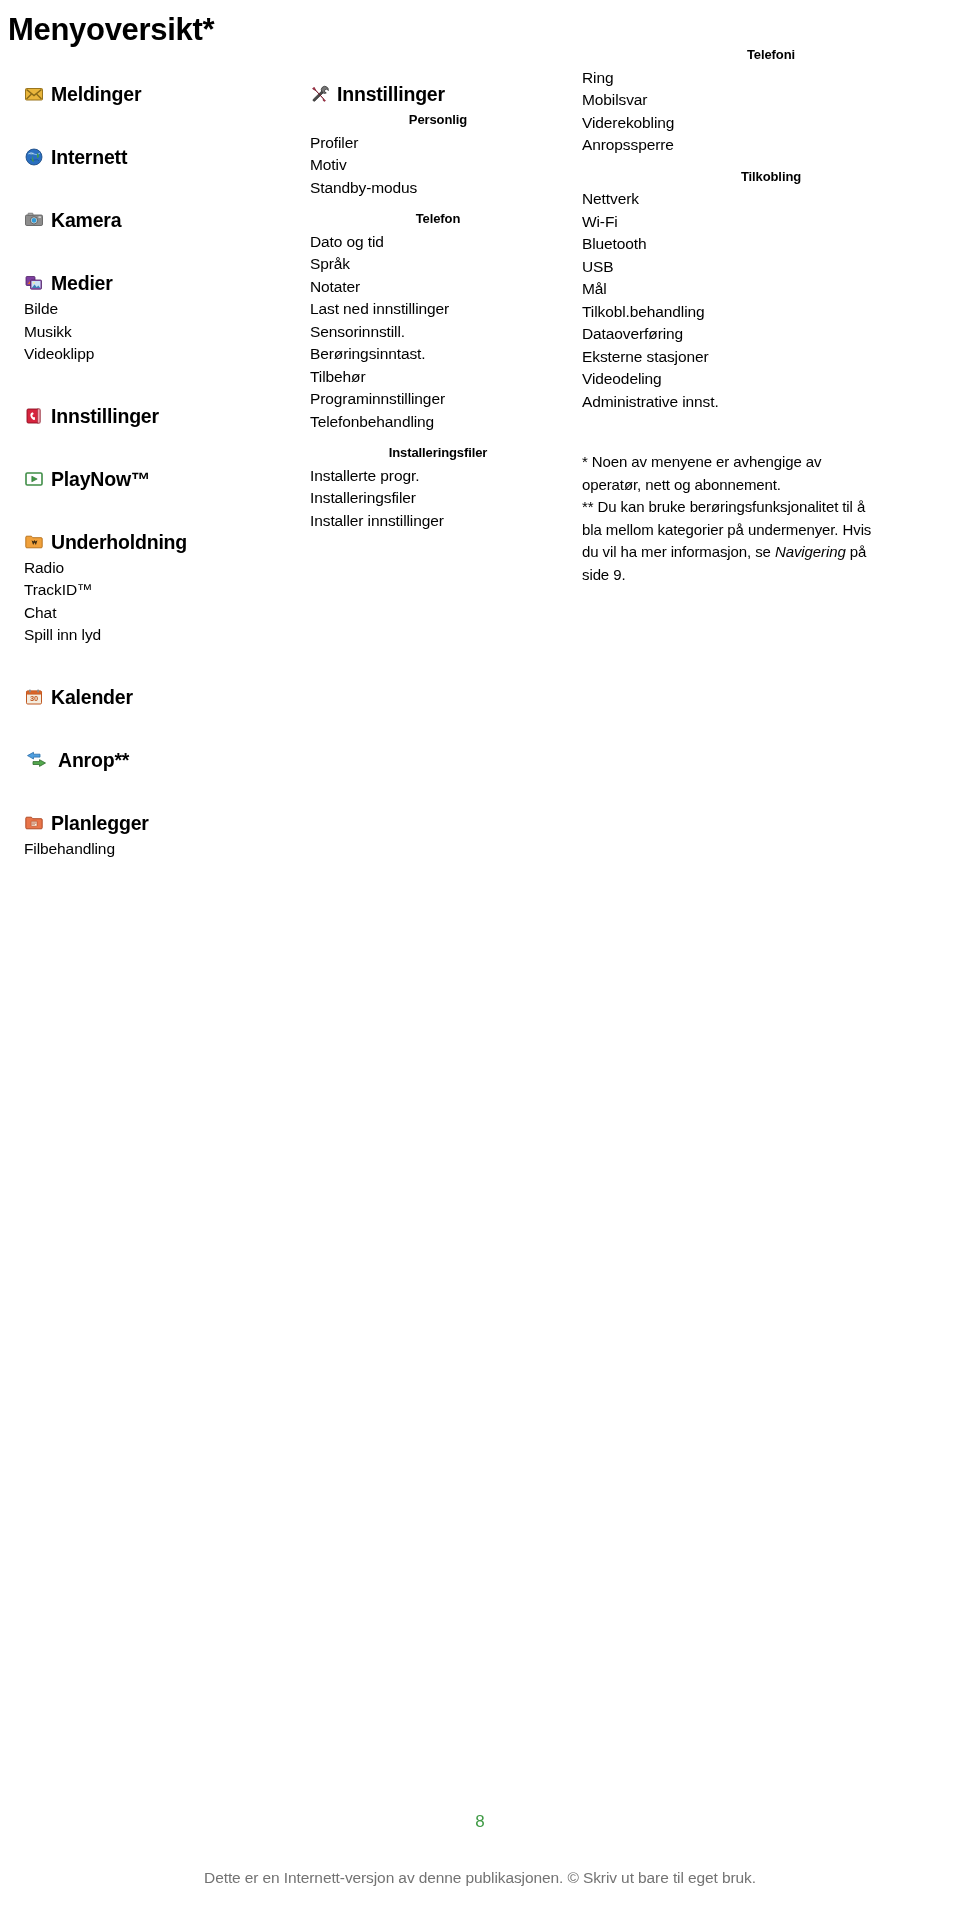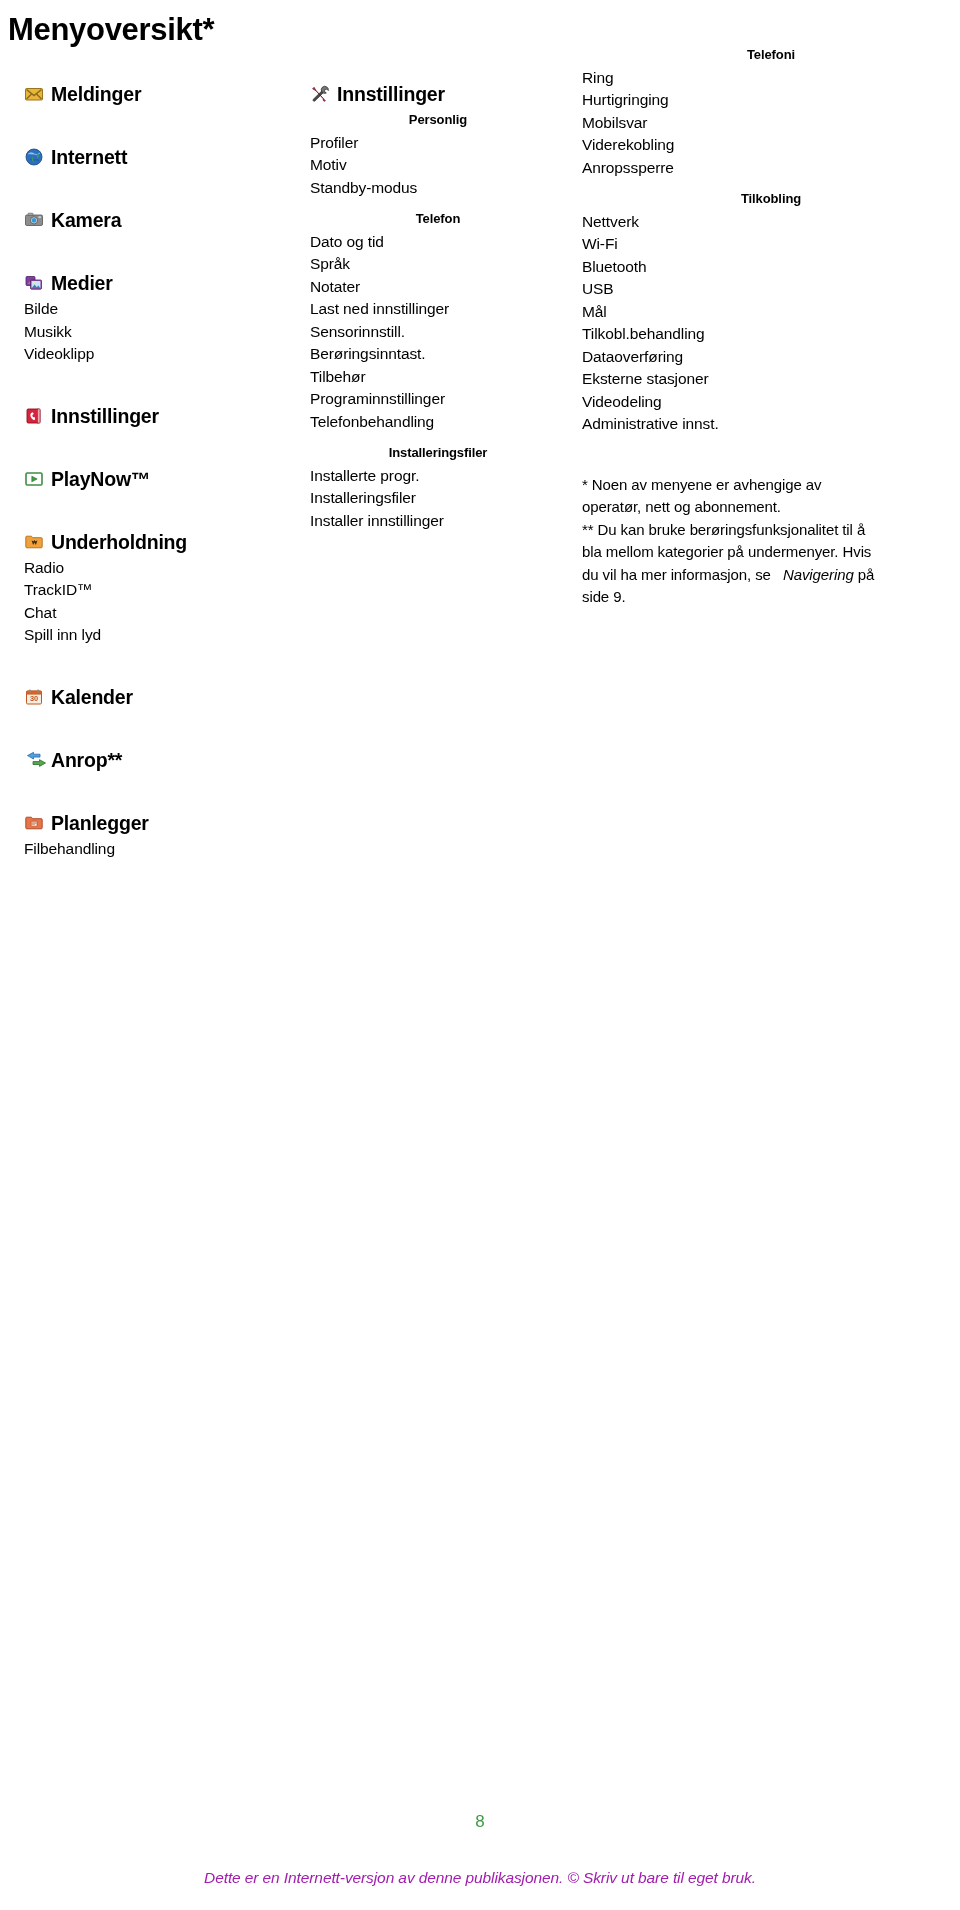--- a/index.html
+++ b/index.html
@@ -96,44 +96,43 @@
 
   
   .footnotes {
     margin-top: 38px;
     font-size: 15px;
     line-height: 22.5px;
     letter-spacing: -0.1px;
     max-width: 300px;
   }
   .footnotes .fn { margin: 0 0 0 0; }
-  .footnotes i { font-style: italic; margin-left: 8px; }
+  .footnotes i { font-style: italic; }
 
   
   #page-number {
     position: absolute;
     left: 0;
     right: 0;
     top: 1812px;
     text-align: center;
     color: #3f9a45;
     font-size: 17px;
     line-height: 20px;
   }
   #legal-footer {
     position: absolute;
     left: 0;
     right: 0;
     top: 1868px;
     text-align: center;
-    color: #a21caf;
+    color: #737373;
     font-size: 15.5px;
     line-height: 20px;
     letter-spacing: -0.1px;
-    font-style: italic;
   }
 </style>
 </head>
 <body>
 
 <div id="page-title">Menyoversikt*</div>
 
 <div id="columns">
 
   <div class="column" id="col-1">
@@ -252,21 +251,21 @@
               <rect x="5" y="2.4" width="1.8" height="3" rx="0.7" fill="#8a8a8a"></rect>
               <rect x="13.2" y="2.4" width="1.8" height="3" rx="0.7" fill="#8a8a8a"></rect>
               <text x="10" y="14.4" font-family="Liberation Sans, sans-serif" font-size="7.4" font-weight="bold" fill="#c0571f" text-anchor="middle">30</text>
             </svg>
         </span>
         <span class="head-label">Kalender</span>
       </div>
     </div>
 
     <div class="group tight">
-      <div class="group-head" style="gap:1px">
+      <div class="group-head" style="gap:8px">
         <span class="icon" style="width:26px;flex:0 0 26px">
           <svg viewBox="0 0 26 20" style="width:26px;height:20px">
               <path d="M16 4.2 L9.5 4.2 L9.5 2.3 L3.5 5.6 L9.5 9.0 L9.5 7.1 L16 7.1 Z" fill="#4f9fe0" stroke="#2c6ea8" stroke-width="0.8" stroke-linejoin="round"></path>
               <path d="M9 11.6 L15.5 11.6 L15.5 9.7 L21.5 13.0 L15.5 16.4 L15.5 14.5 L9 14.5 Z" fill="#54a84e" stroke="#2e6b2c" stroke-width="0.8" stroke-linejoin="round"></path>
             </svg>
         </span>
         <span class="head-label">Anrop**</span>
       </div>
     </div>
 
@@ -322,21 +321,20 @@
       <div class="sub-item">Installeringsfiler</div>
       <div class="sub-item">Installer innstillinger</div>
     </div>
 
   </div>
 
   <div class="column" id="col-3">
 
     <div class="section-head first">Telefoni</div>
     <div class="sub-item">Ring</div>
-    <div class="sub-item">Hurtigringing</div>
     <div class="sub-item">Mobilsvar</div>
     <div class="sub-item">Viderekobling</div>
     <div class="sub-item">Anropssperre</div>
 
     <div class="section-head">Tilkobling</div>
     <div class="sub-item">Nettverk</div>
     <div class="sub-item">Wi-Fi</div>
     <div class="sub-item">Bluetooth</div>
     <div class="sub-item">USB</div>
     <div class="sub-item">Mål</div>

